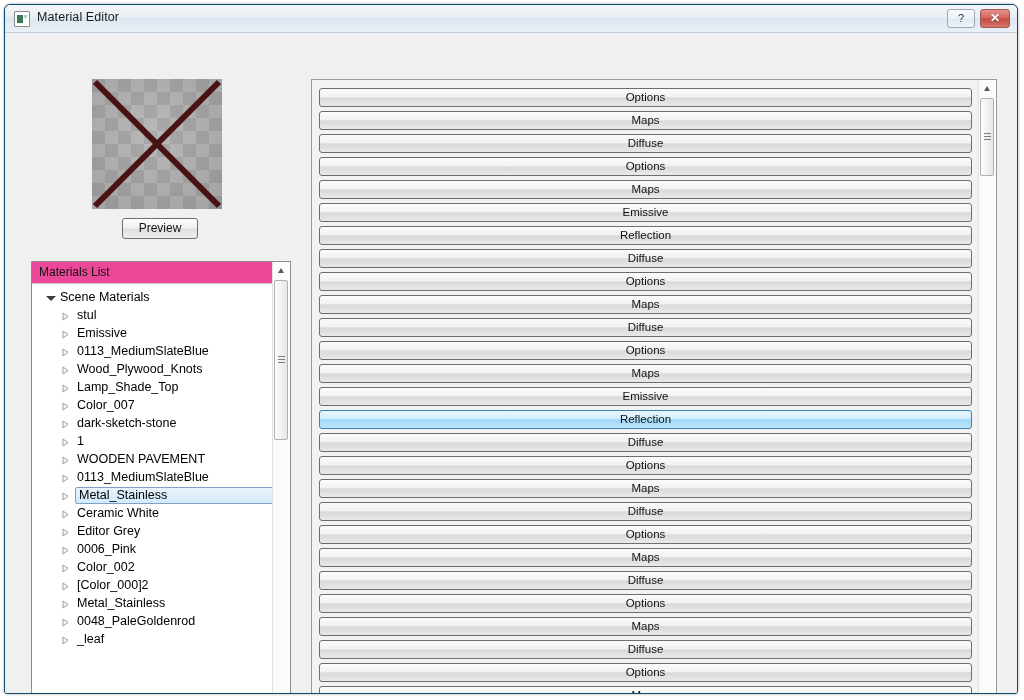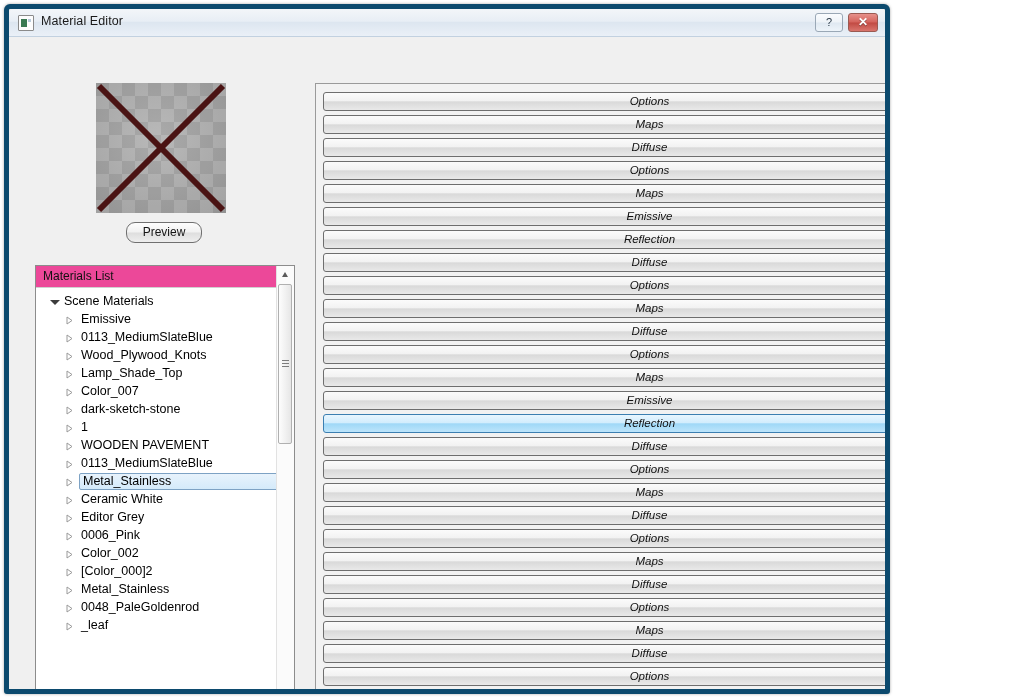--- a/index.html
+++ b/index.html
@@ -12,24 +12,24 @@
     background: #ffffff;
     font-family: "Liberation Sans", sans-serif;
     overflow: hidden;
   }
 
   
   #window {
     position: absolute;
     left: 4px;
     top: 4px;
-    width: 886px;
+    width: 1014px;
     height: 690px;
     box-sizing: border-box;
-    border: 5px solid #0c4a6e;
+    border: 1px solid #0c4a6e;
     border-radius: 6px 6px 3px 3px;
     background: #f0f0f0;
     box-shadow: 0 0 3px rgba(0,0,0,0.35);
     overflow: hidden;
   }
   #titlebar {
     position: relative;
     height: 28px;
     box-sizing: border-box;
     background: linear-gradient(to bottom, #f3f6f9 0%, #e8eef5 45%, #dde6f0 50%, #eaf0f7 100%);
@@ -127,21 +127,21 @@
     width: 130px; height: 130px;
   }
   #preview-btn {
     position: absolute;
     left: 117px;
     top: 185px;
     width: 76px;
     height: 21px;
     box-sizing: border-box;
     border: 1px solid #707070;
-    border-radius: 9px;
+    border-radius: 3px;
     background: linear-gradient(to bottom,#fdfdfd 0%,#f1f1f1 48%,#dedede 52%,#eeeeee 100%);
     font-size: 12px;
     color: #141414;
     text-align: center;
     line-height: 19px;
   }
 
   
   #materials-panel {
     position: absolute;
@@ -256,21 +256,20 @@
     height: 19px;
     margin-bottom: 4px;
     box-sizing: border-box;
     border: 1px solid #6e6e6e;
     border-radius: 3px;
     background: linear-gradient(to bottom,#fbfbfb 0%,#f2f2f2 46%,#d9d9d9 52%,#e9e9e9 100%);
     font-size: 11.5px;
     color: #111;
     text-align: center;
     line-height: 17px;
-    font-style: italic;
   }
   .pbtn.hot {
     border-color: #3c7fb1;
     background: linear-gradient(to bottom,#e8f6ff 0%,#d2edfd 45%,#9fd8f7 52%,#bde5fb 100%);
   }
 
   
   .vscroll {
     position: absolute;
     top: 0;
@@ -357,20 +356,26 @@
       <div id="materials-header">Materials List</div>
       <div id="tree">
           <div class="node root">
             <div class="tri"></div>
             <span class="lbl">Scene Materials</span>
           </div>
           <div class="node child">
             <svg class="tri-hollow" viewBox="0 0 7 9">
               <path d="M1 1 L6 4.5 L1 8 Z" fill="none" stroke="#9a9a9a" stroke-width="1"></path>
             </svg>
+            <span class="lbl">stul</span>
+          </div>
+          <div class="node child">
+            <svg class="tri-hollow" viewBox="0 0 7 9">
+              <path d="M1 1 L6 4.5 L1 8 Z" fill="none" stroke="#9a9a9a" stroke-width="1"></path>
+            </svg>
             <span class="lbl">Emissive</span>
           </div>
           <div class="node child">
             <svg class="tri-hollow" viewBox="0 0 7 9">
               <path d="M1 1 L6 4.5 L1 8 Z" fill="none" stroke="#9a9a9a" stroke-width="1"></path>
             </svg>
             <span class="lbl">0113_MediumSlateBlue</span>
           </div>
           <div class="node child">
             <svg class="tri-hollow" viewBox="0 0 7 9">

